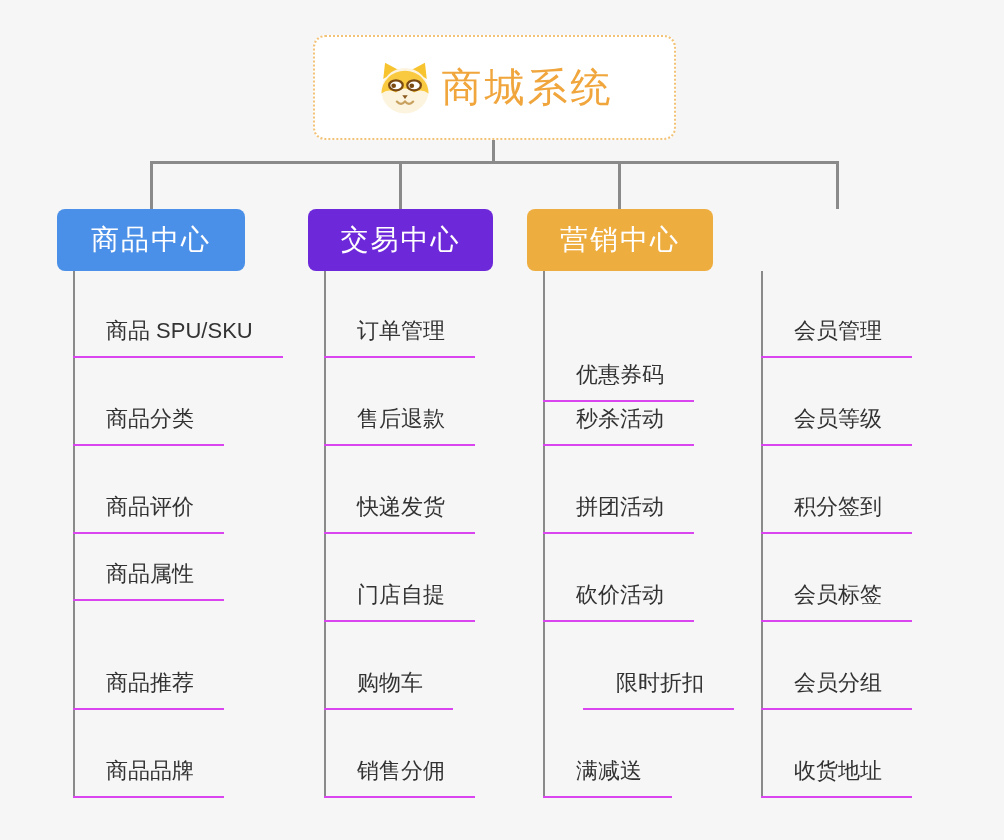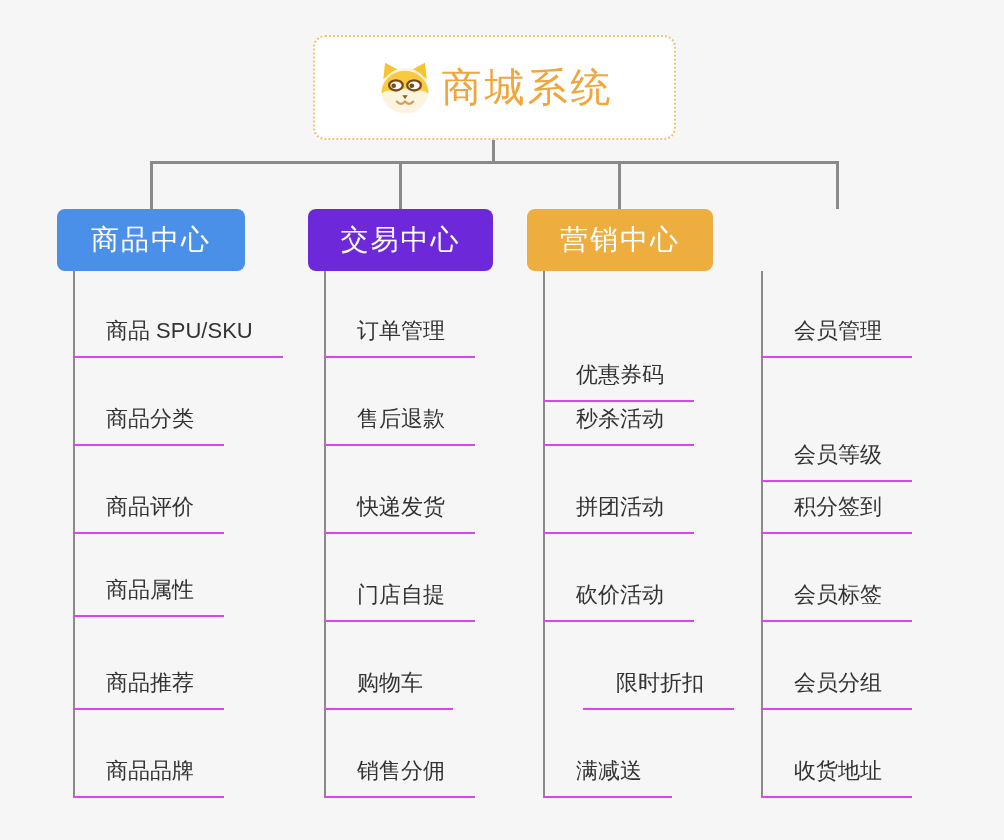--- a/index.html
+++ b/index.html
@@ -125,21 +125,21 @@
   <div class="connector drop drop-3"></div>
   <div class="connector drop drop-4"></div>
 
   <section class="branch branch-1">
     <div class="branch-header" style="background: rgb(75, 144, 232);">商品中心</div>
     <div class="branch-trunk"></div>
     <ul class="branch-leaves">
         <li style="top: 107px;">商品 SPU/SKU</li>
         <li style="top: 195px;">商品分类</li>
         <li style="top: 283px;">商品评价</li>
-        <li style="top: 366px; text-align: center;">商品属性</li>
+        <li style="top: 350px; text-align: center;">商品属性</li>
         <li style="top: 459px;">商品推荐</li>
         <li style="top: 547px;">商品品牌</li>
       </ul>
   </section>
 
   <section class="branch branch-2">
     <div class="branch-header" style="background: #6d28d9;">交易中心</div>
     <div class="branch-trunk"></div>
     <ul class="branch-leaves">
         <li style="top: 107px;">订单管理</li>
@@ -161,21 +161,21 @@
         <li style="top: 371px;">砍价活动</li>
         <li style="top: 459px; margin-left: 40px;">限时折扣</li>
         <li style="top: 547px;">满减送</li>
       </ul>
   </section>
 
   <section class="branch branch-4">
     <div class="branch-trunk"></div>
     <ul class="branch-leaves">
         <li style="top: 107px;">会员管理</li>
-        <li style="top: 195px; margin-top: 36px;">会员等级</li>
+        <li style="top: 195px;">会员等级</li>
         <li style="top: 283px;">积分签到</li>
         <li style="top: 371px;">会员标签</li>
         <li style="top: 459px;">会员分组</li>
         <li style="top: 547px;">收货地址</li>
       </ul>
   </section>
 
 </div>
 
 </body></html>

